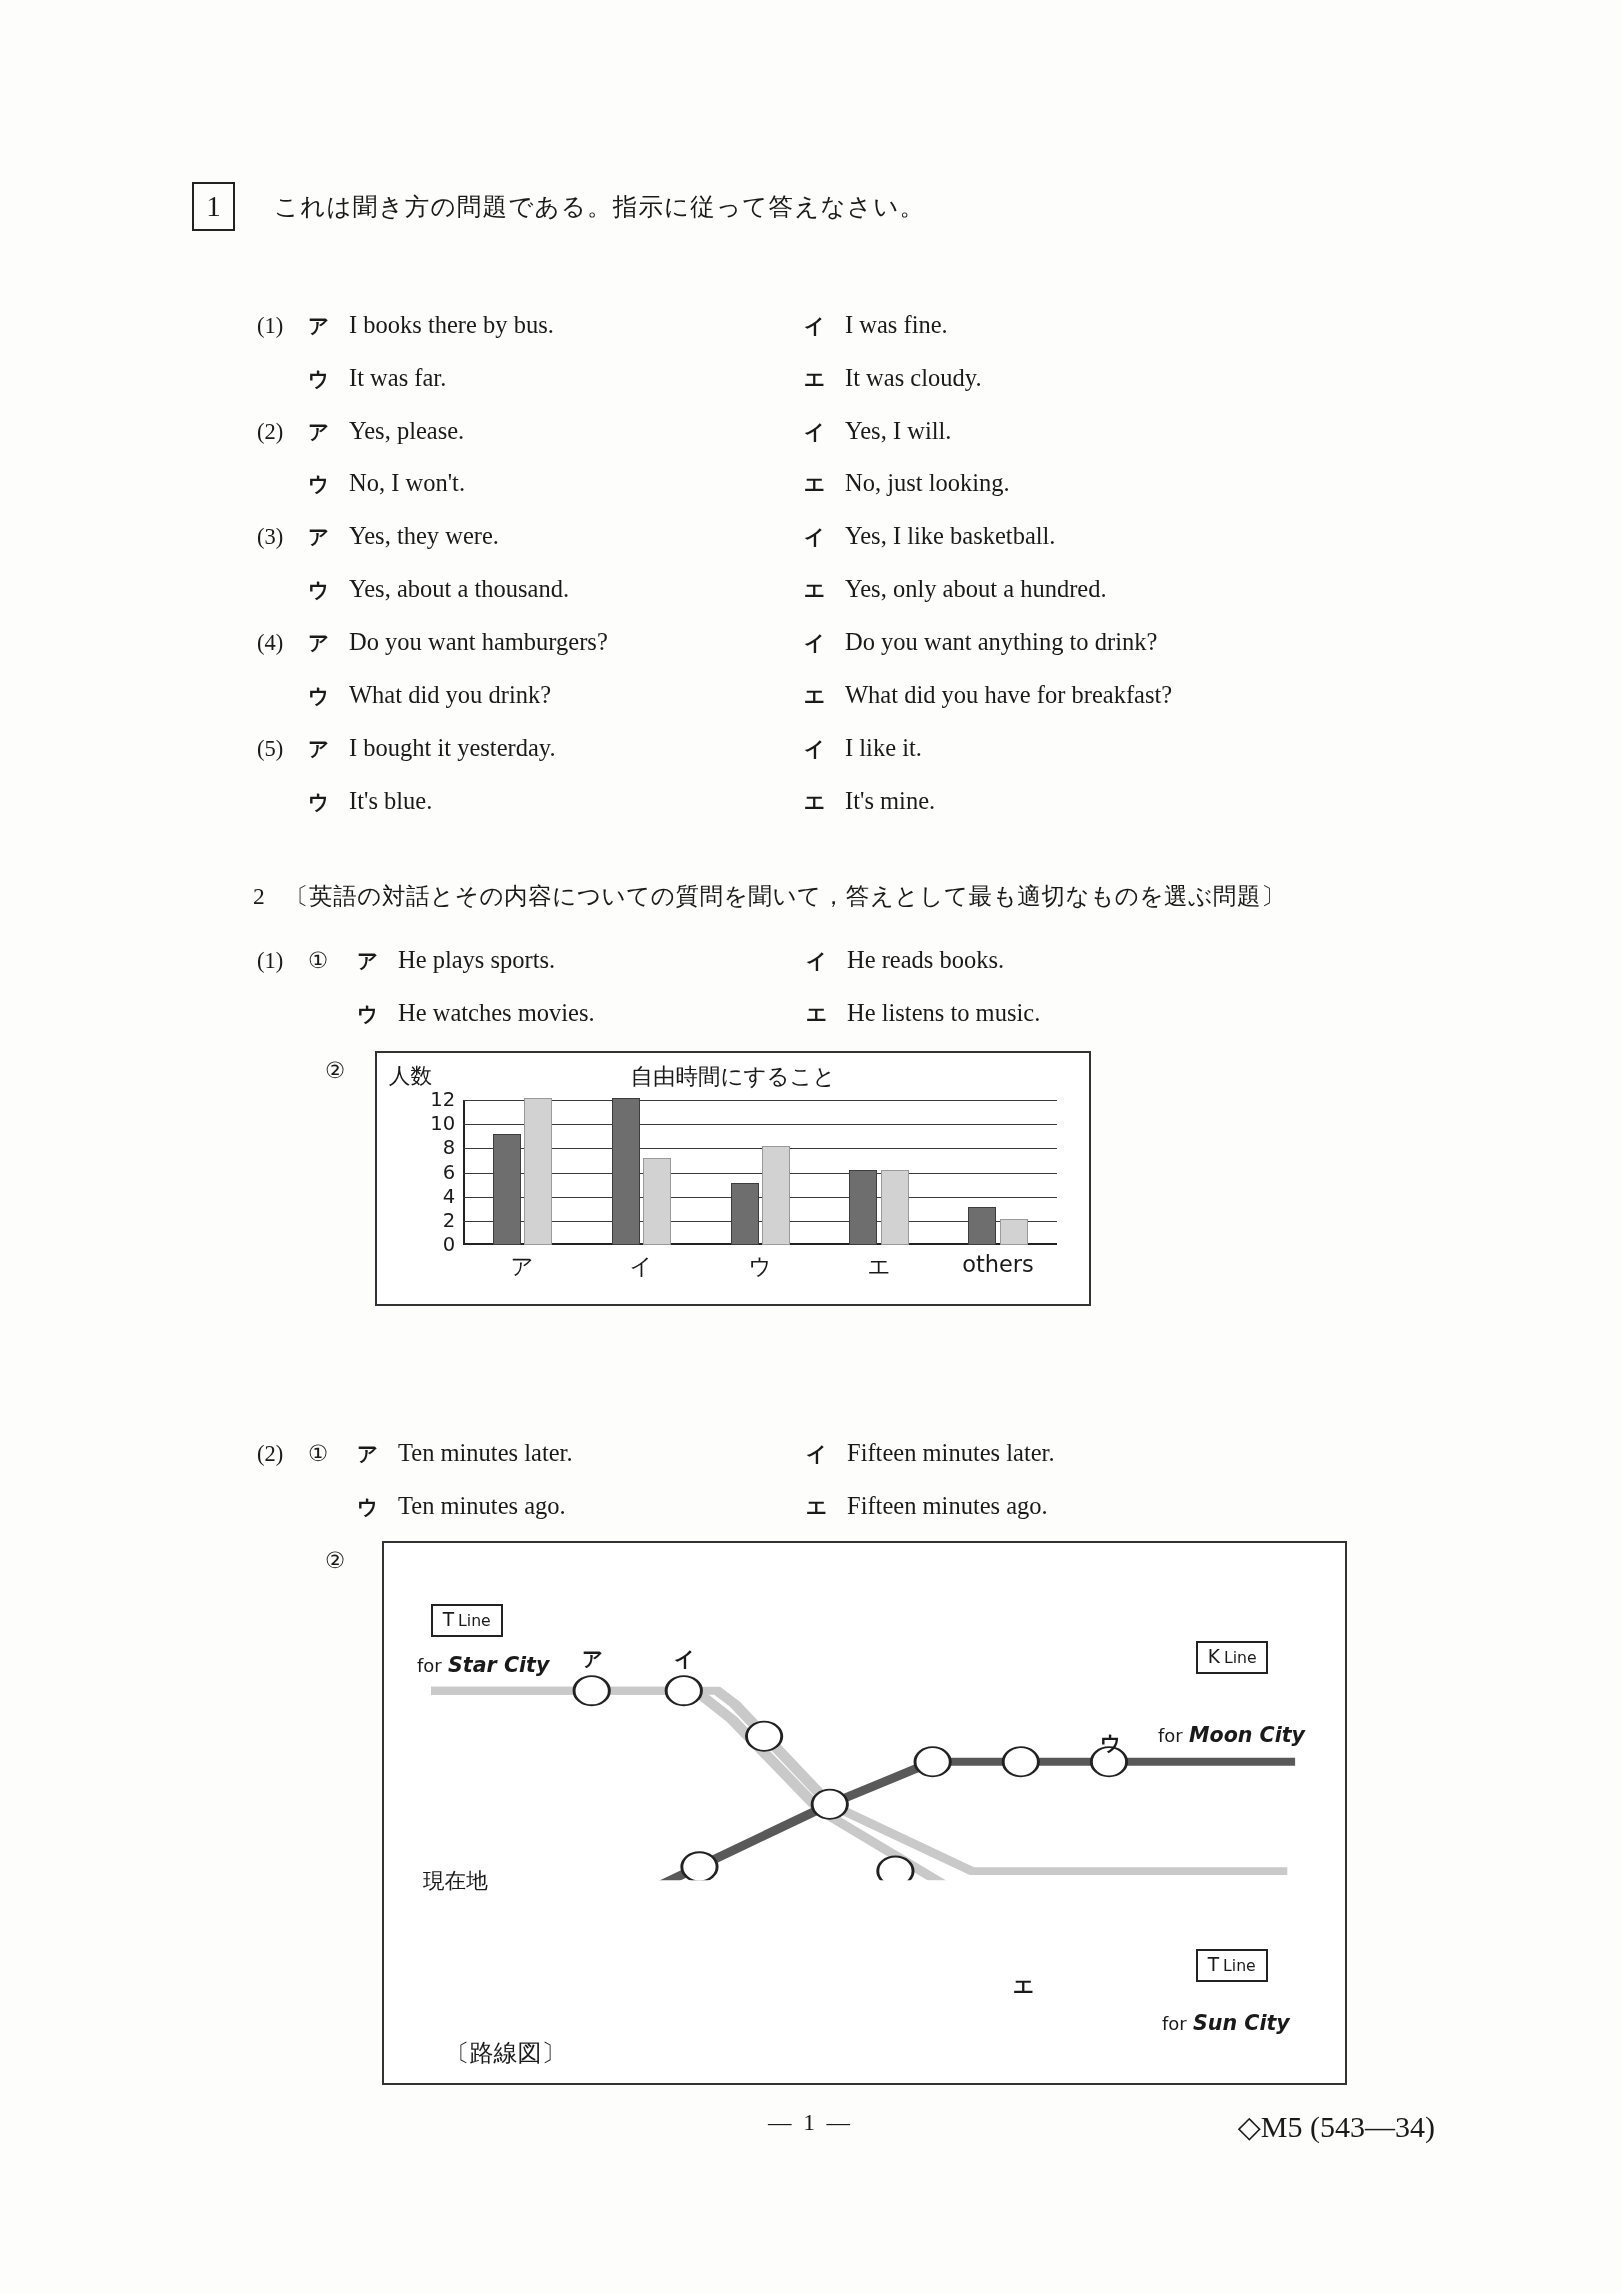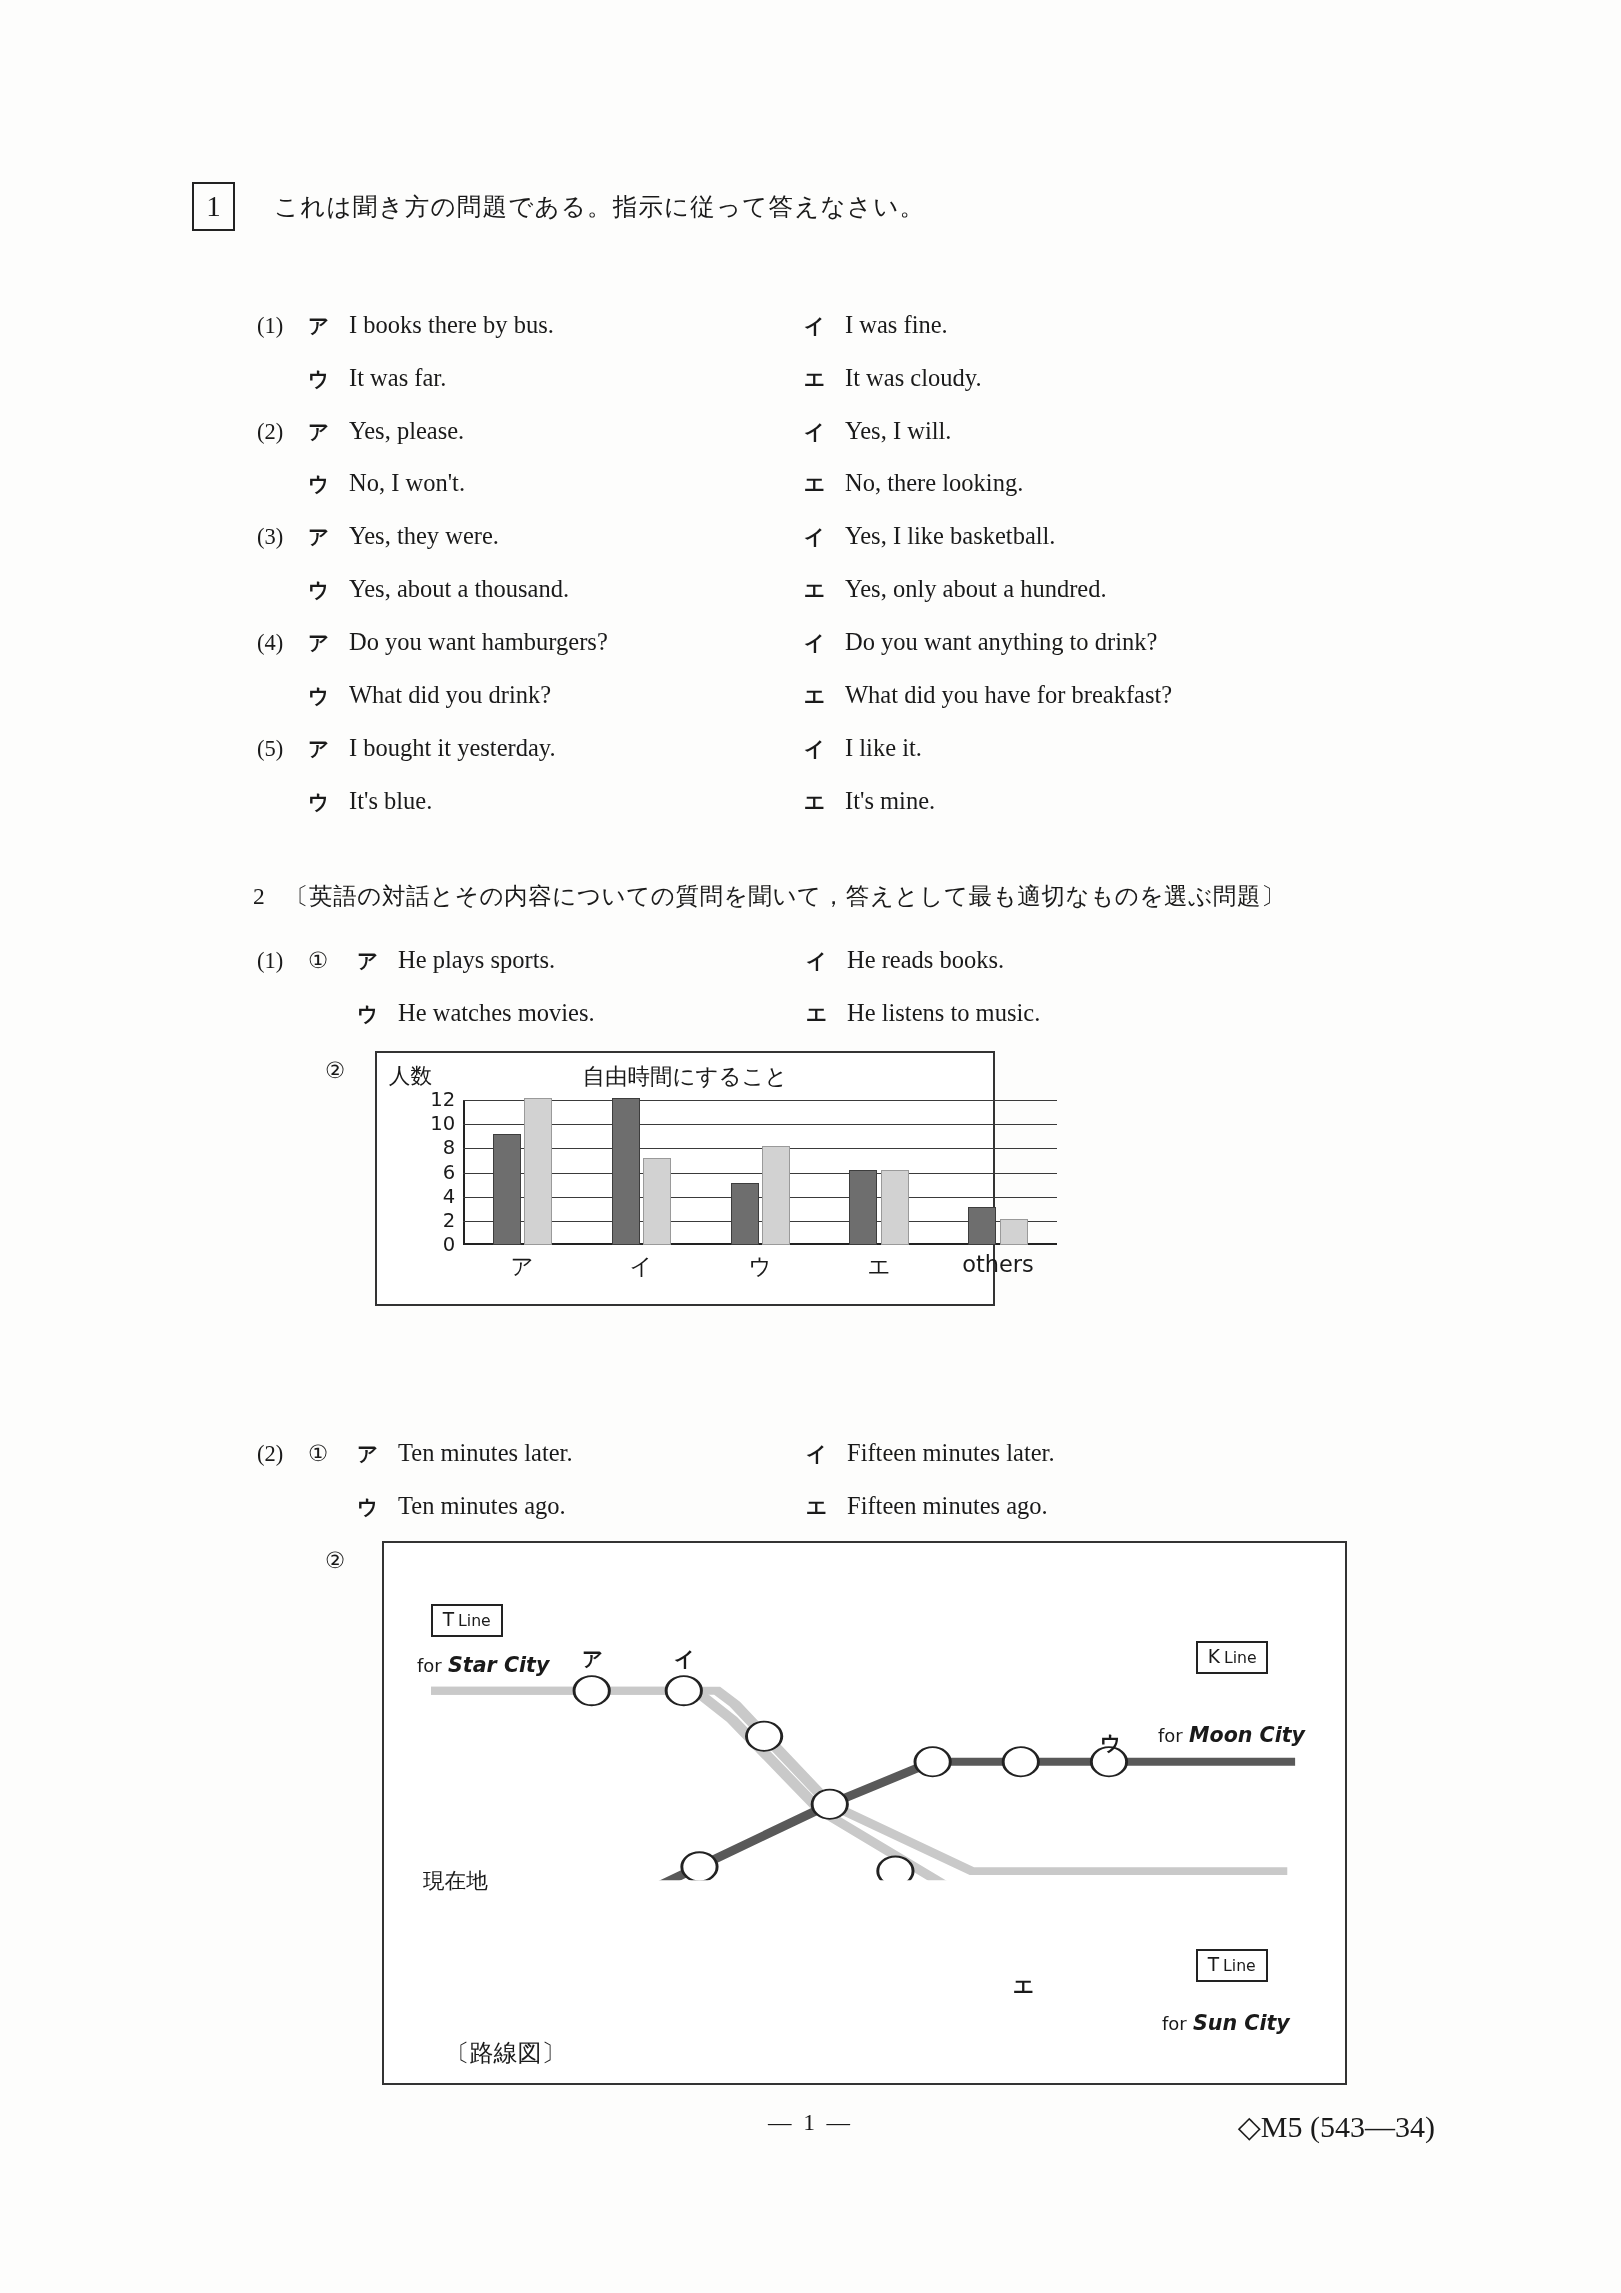--- a/index.html
+++ b/index.html
@@ -90,21 +90,21 @@
     display: flex;
     align-items: baseline;
     white-space: nowrap;
   }
 
   
   .fig-chart {
     position: absolute;
     left: 375px;
     top: 1051px;
-    width: 620px;
+    width: 716px;
     height: 255px;
     border: 2px solid #333;
     background: #fff;
     box-sizing: border-box;
   }
   .chart-axis-title {
     position: absolute;
     left: 11.8px;
     top: 7.8px;
     font-family: "DejaVu Sans", sans-serif;
@@ -291,21 +291,21 @@
   <div class="col2" style="left:804px; top:417px;">
     <span class="kana">イ</span>
     <span class="opt-text">Yes, I will.</span>
   </div>
   <div class="choice-row" style="left:308px; top:469px;">
     <span class="kana">ウ</span>
     <span class="opt-text">No, I won't.</span>
   </div>
   <div class="col2" style="left:804px; top:469px;">
     <span class="kana">エ</span>
-    <span class="opt-text">No, there looking.</span>
+    <span class="opt-text">No, just looking.</span>
   </div>
 
   <div class="choice-row" style="left:257px; top:522px;">
     <span class="qlabel">(3)</span>
     <span class="kana">ア</span>
     <span class="opt-text">Yes, they were.</span>
   </div>
   <div class="col2" style="left:804px; top:522px;">
     <span class="kana">イ</span>
     <span class="opt-text">Yes, I like basketball.</span>

